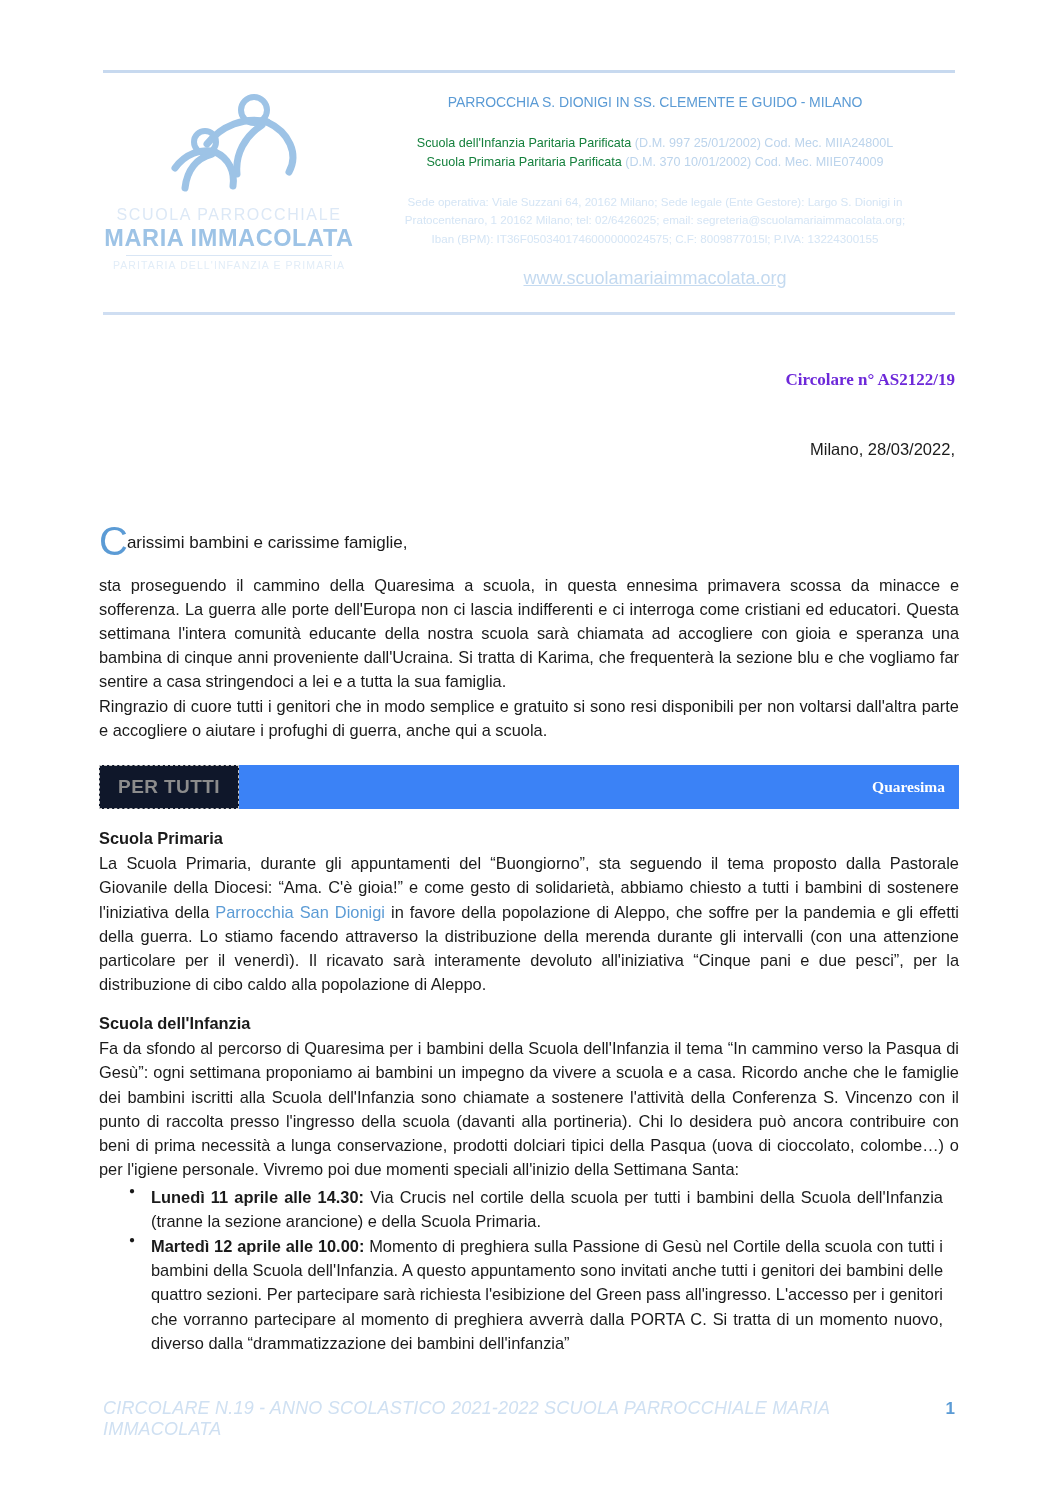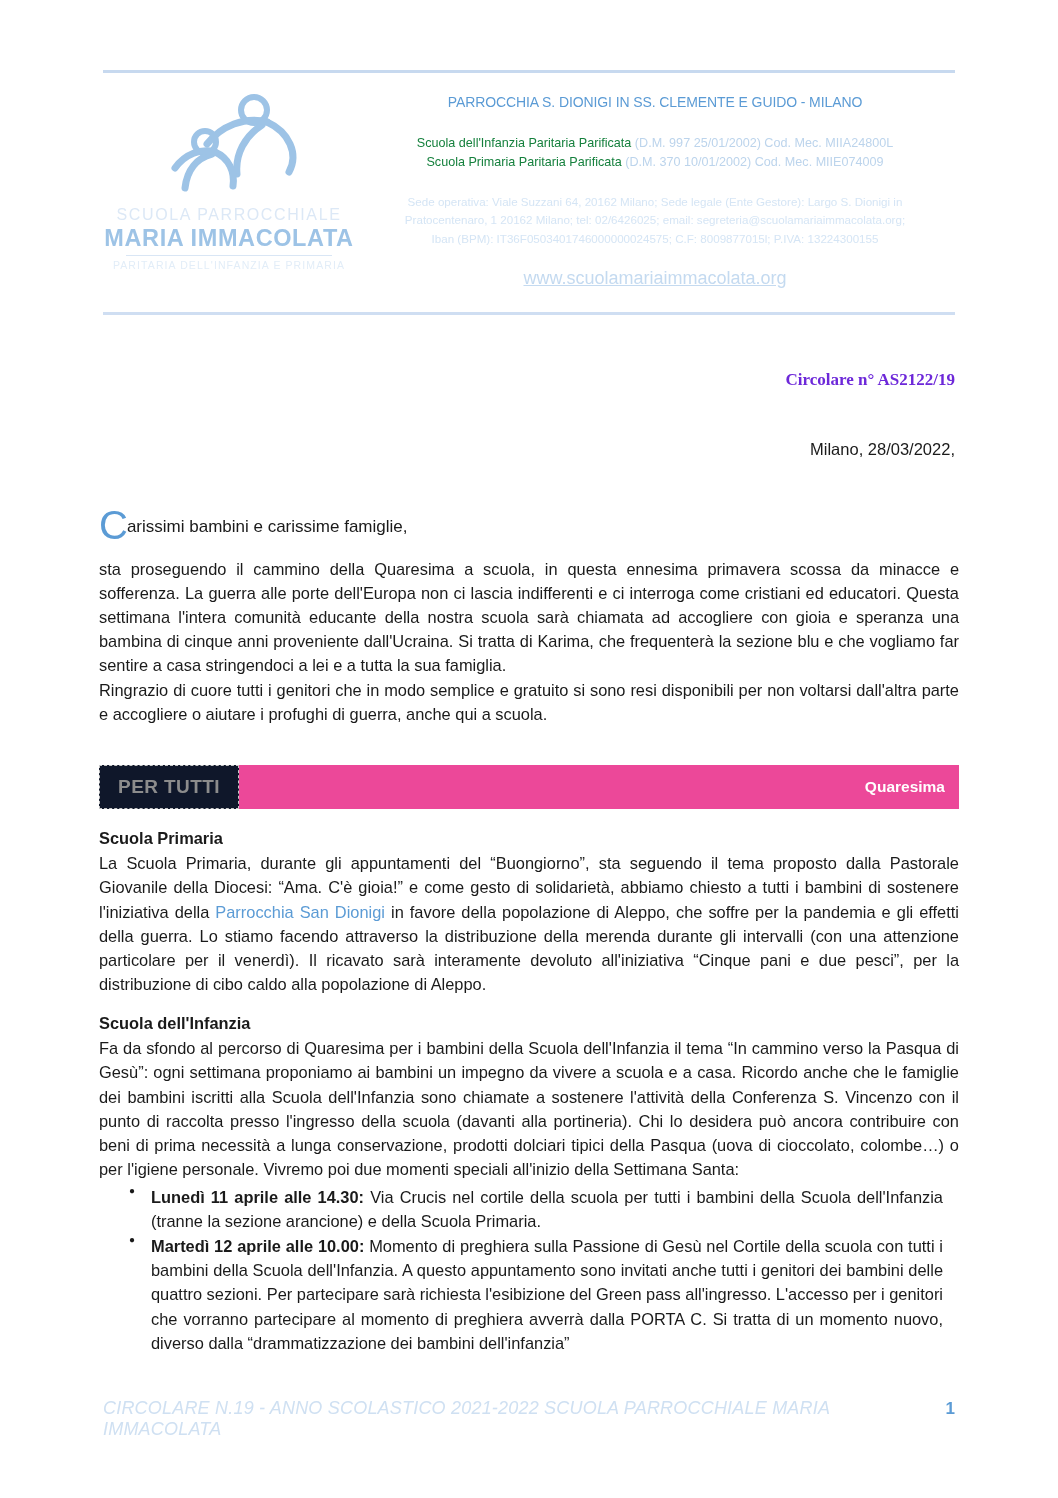--- a/index.html
+++ b/index.html
@@ -147,21 +147,21 @@
     top: 440px;
     font-size: 16.5px;
     color: #1a1a1a;
     text-align: right;
   }
 
   
   .body-wrap {
     position: absolute;
     left: 99px;
-    top: 509px;
+    top: 525px;
     width: 860px;
   }
   .salutation {
     font-size: 17px;
     color: #1a1a1a;
     line-height: 1.0;
     margin-bottom: 16px;
   }
   .dropcap {
     color: #5b9bd5;
@@ -200,26 +200,27 @@
     background: #0f172a;
   }
   .banner-tag span {
     font-size: 19px;
     font-weight: 700;
     color: #8c8c8c;
     letter-spacing: 0.4px;
   }
   .banner-bar {
     flex: 1 1 auto;
-    background: #ec4899;
+    background: #3b82f6;
     display: flex;
     align-items: center;
     justify-content: flex-end;
     padding-right: 14px;
     box-sizing: border-box;
+    font-family: Liberation Serif, serif;
   }
   .banner-bar span {
     color: #ffffff;
     font-weight: 700;
     font-size: 15.5px;
   }
 
   
   .sections {
     position: absolute;

